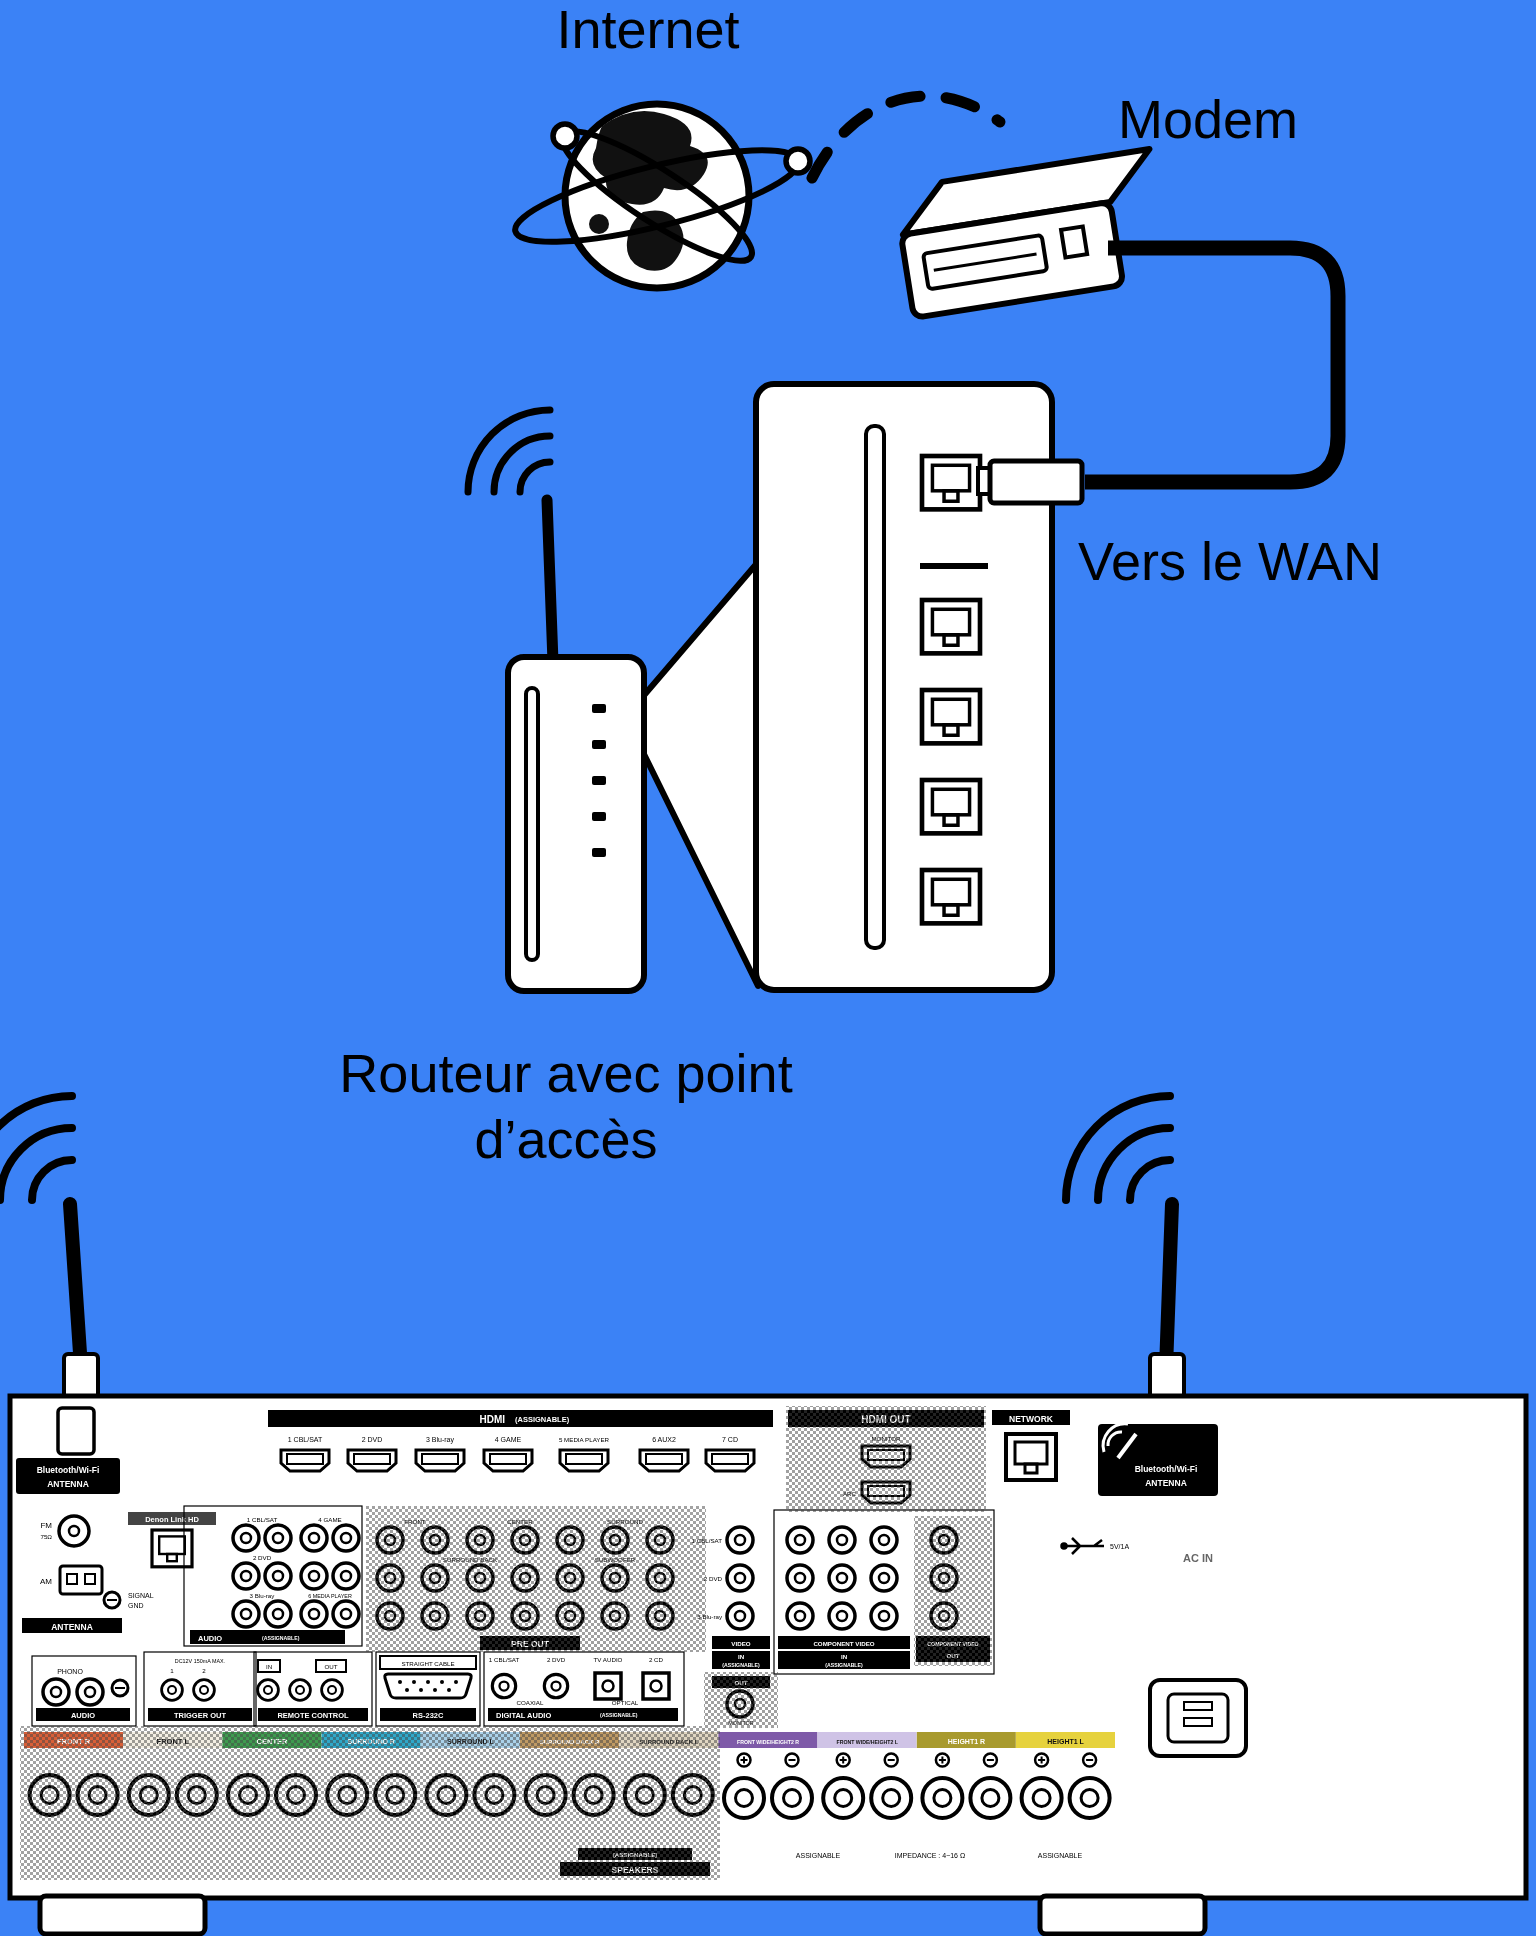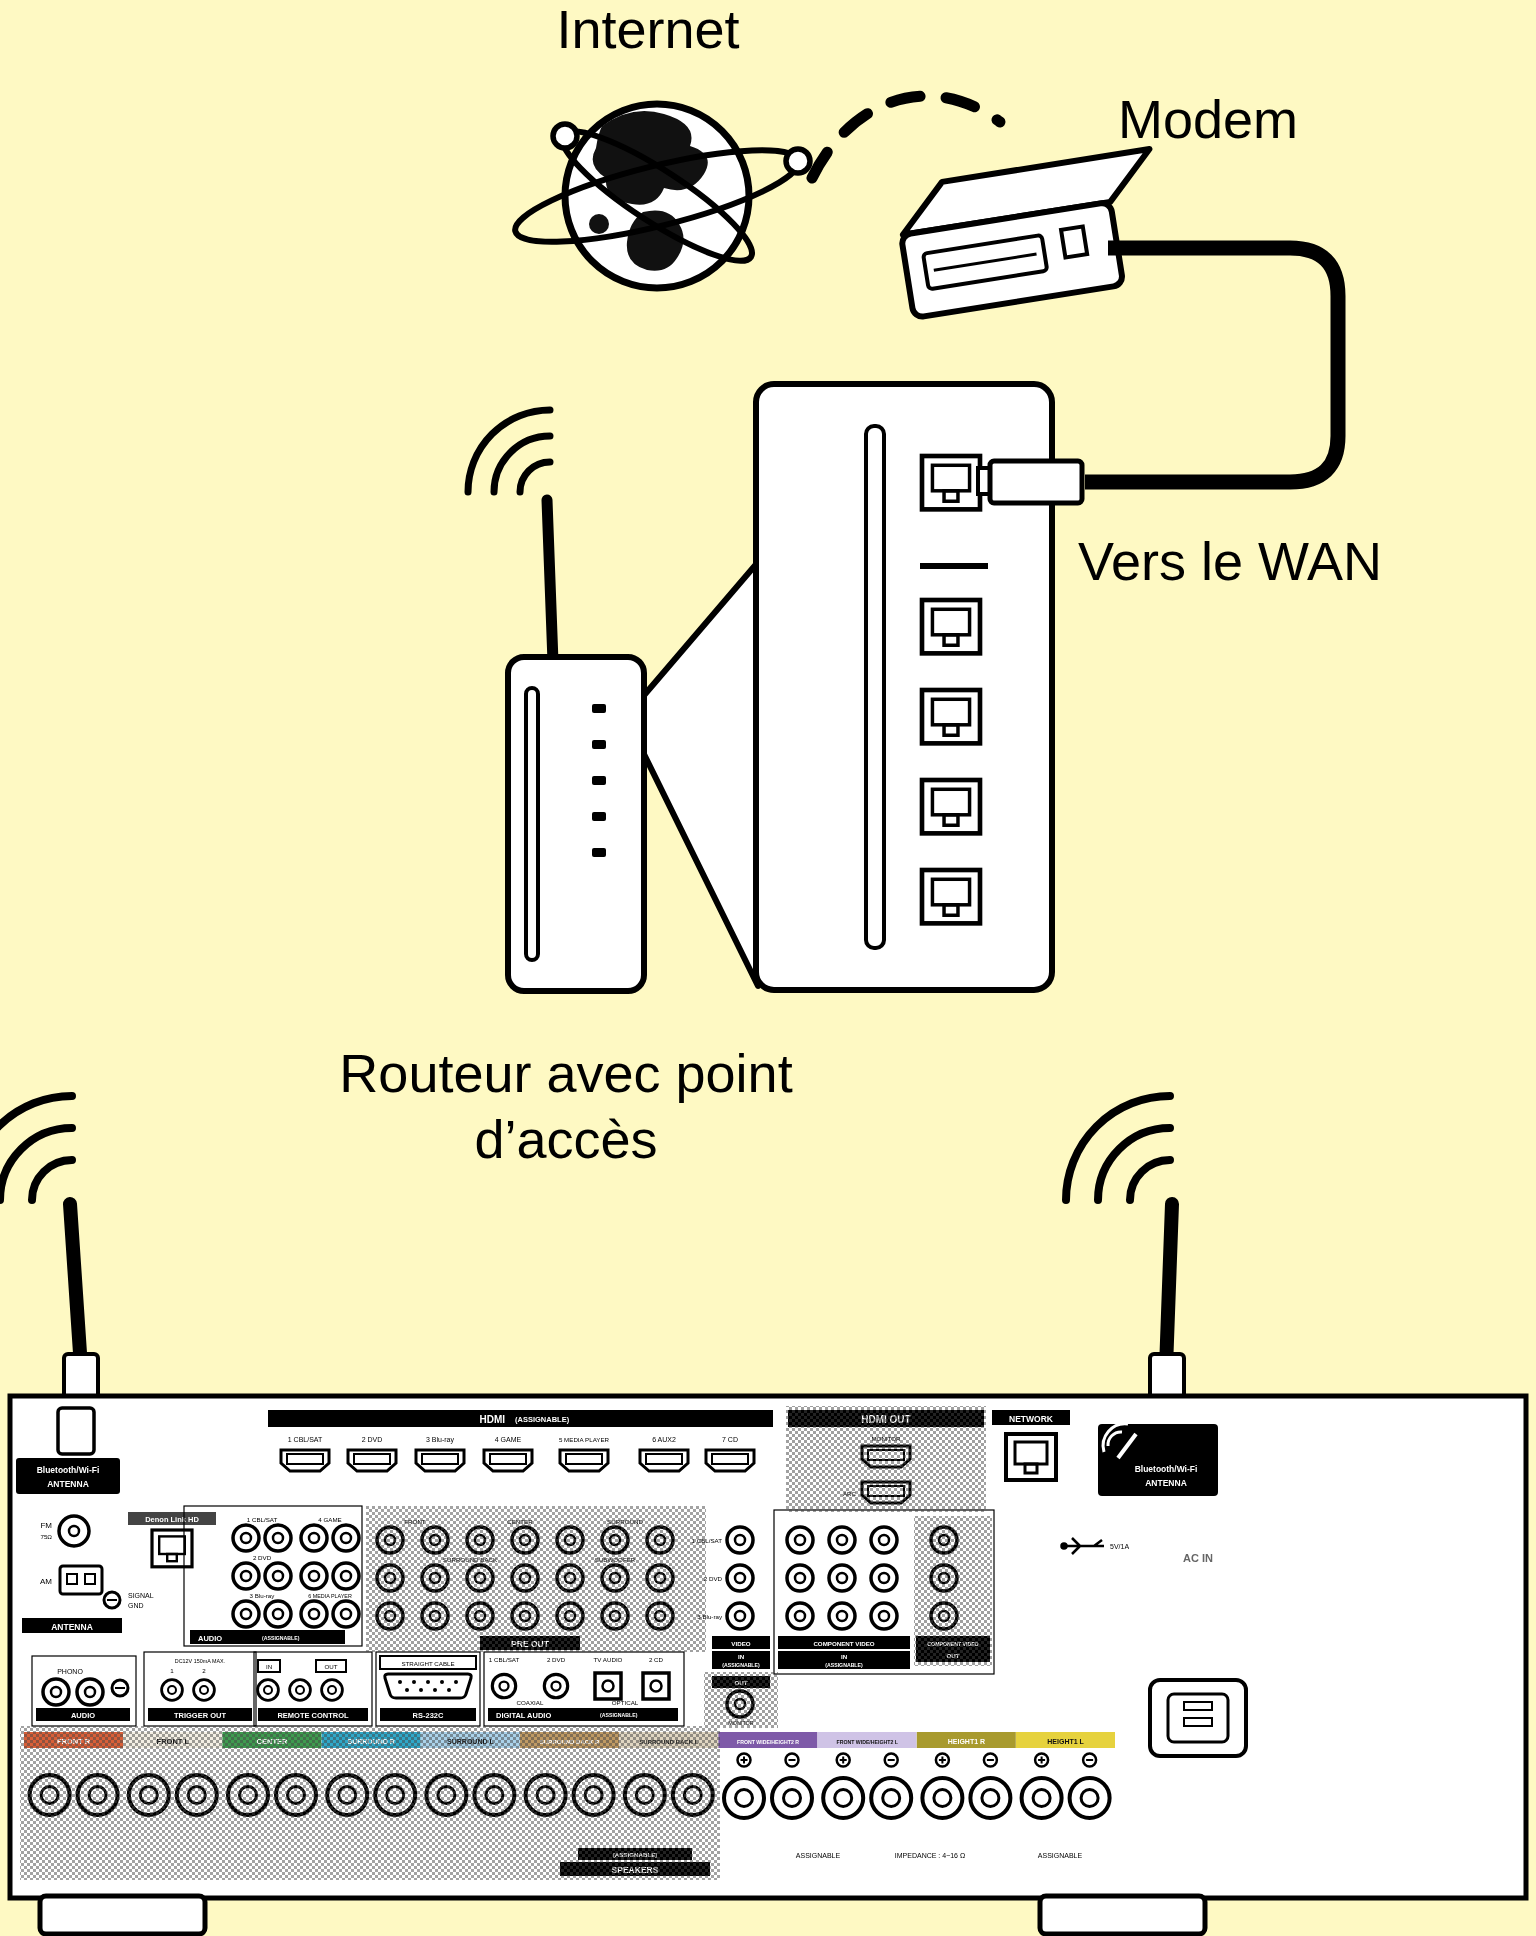--- a/index.html
+++ b/index.html
@@ -1,16 +1,16 @@
 <!DOCTYPE html>
 <html><head>
 <meta charset="utf-8">
 <style>
   html,body{margin:0;padding:0;background:#fff;}
-  .page{width:1536px;height:1936px;position:relative;margin:0 auto;background:#fef9c3;}
+  .page{width:1536px;height:1936px;position:relative;margin:0 auto;background:#3b82f6;}
   svg{display:block;}
   text{font-family:"Liberation Sans","DejaVu Sans",sans-serif;}
   .big{font-size:54px;font-weight:500;fill:#000;}
   .mid{text-anchor:middle;}
   .end{text-anchor:end;}
   .w10{font-size:10px;font-weight:bold;fill:#fff;}
   .w8{font-size:8.5px;font-weight:bold;fill:#fff;}
   .w7{font-size:7.5px;font-weight:bold;fill:#fff;}
   .w6{font-size:6.2px;font-weight:bold;fill:#fff;}
   .w5{font-size:5.2px;font-weight:bold;fill:#fff;}

